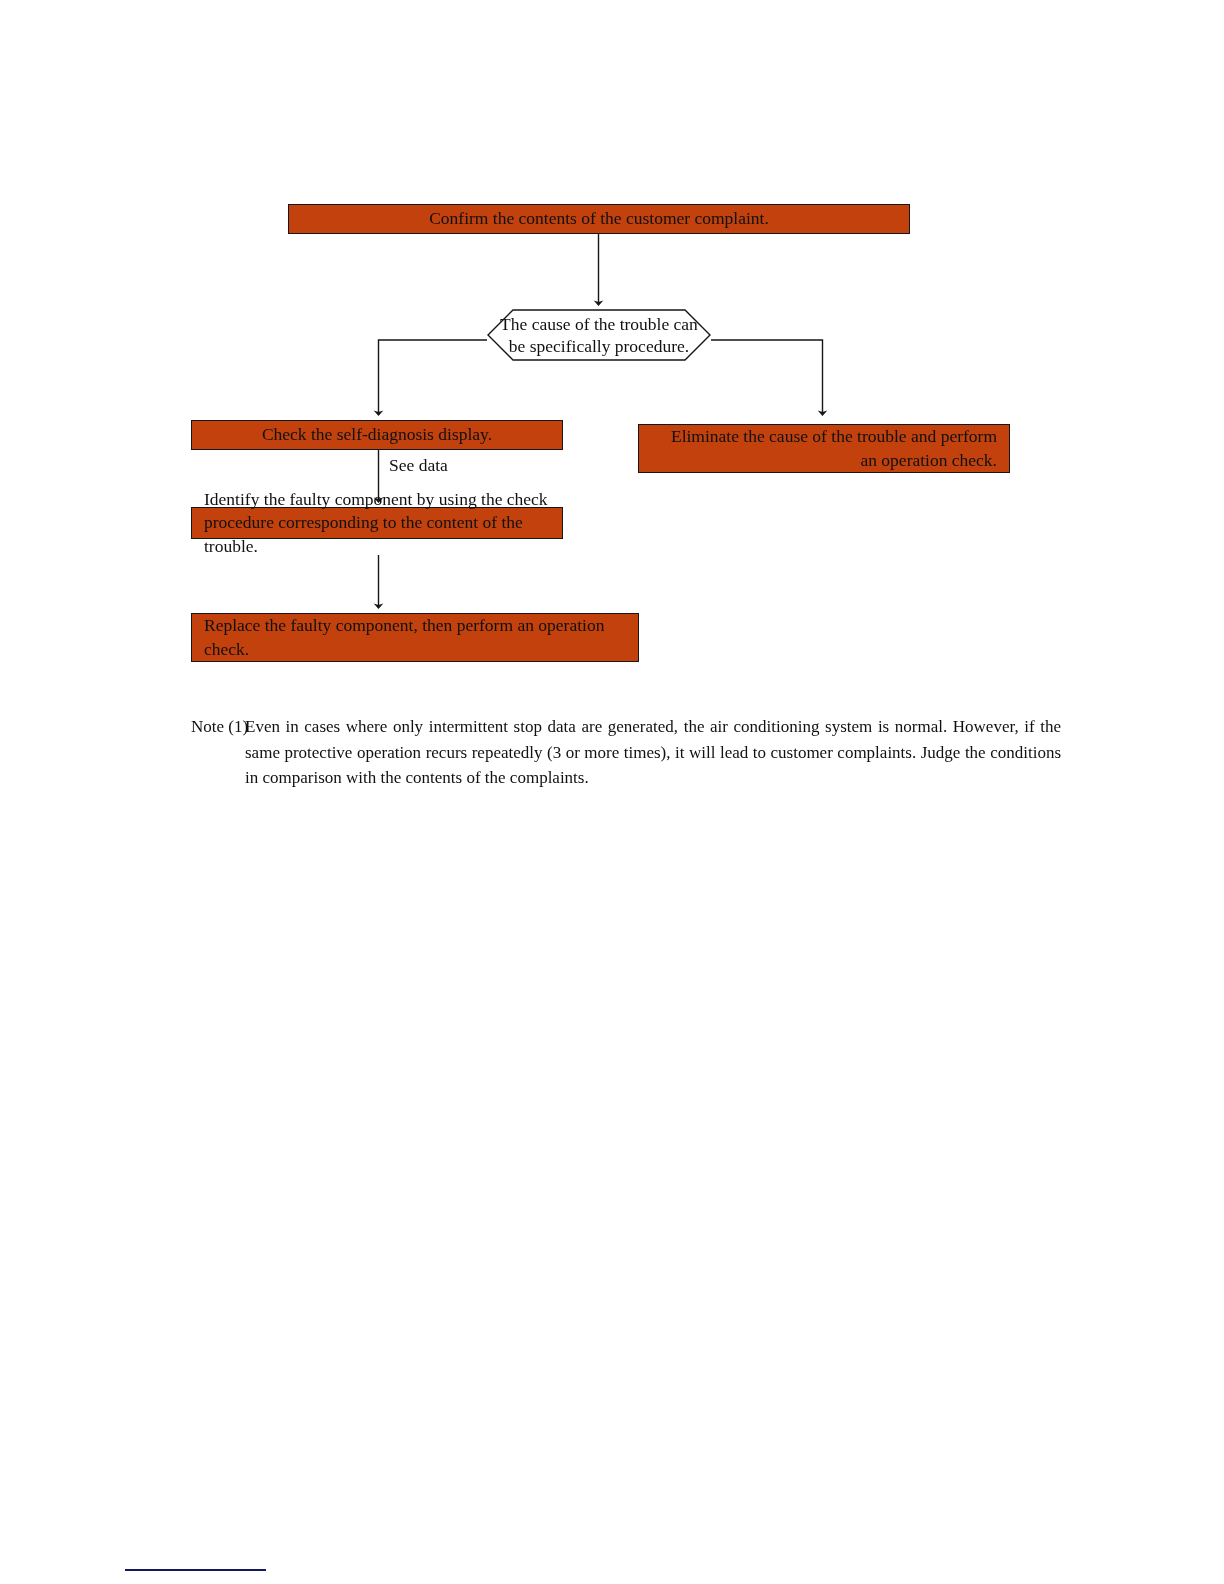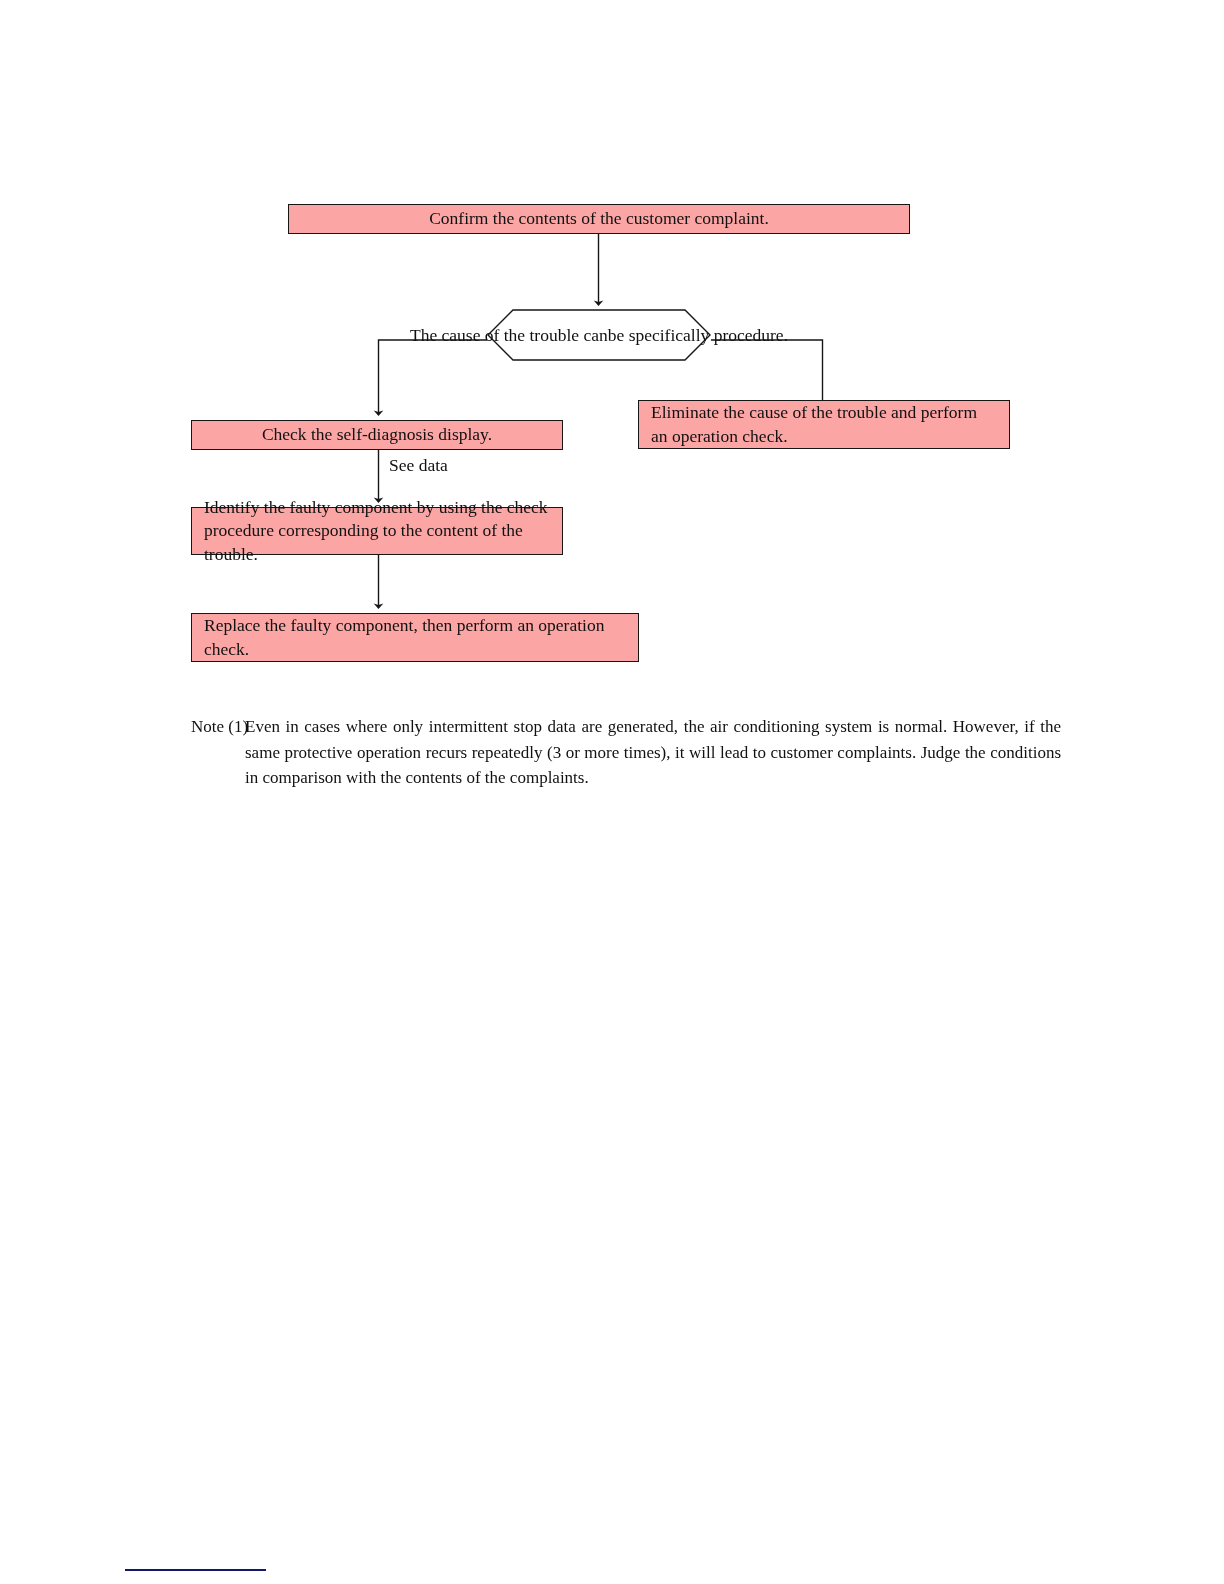--- a/index.html
+++ b/index.html
@@ -32,21 +32,21 @@
     width: 1224px;
     height: 1584px;
     pointer-events: none;
   }
 
   
   .node-box {
     position: absolute;
     box-sizing: border-box;
     border: 1.3px solid #161616;
-    background: #fca5a5;
+    background: #c2410c;
     font-size: 17.5px;
     line-height: 1.32;
     color: #111111;
   }
   .node-box .node-text {
     display: block;
     padding: 0;
   }
 
   .box-centered {
@@ -65,24 +65,24 @@
   }
 
   
   #box-confirm {
     left: 288px; top: 204px; width: 622px; height: 30px;
   }
   #box-check-display {
     left: 191px; top: 420px; width: 372px; height: 30px;
   }
   #box-eliminate {
-    left: 638px; top: 400px; width: 372px; height: 49px;
+    left: 638px; top: 424px; width: 372px; height: 49px; text-align: right;
   }
   #box-identify {
-    left: 191px; top: 507px; width: 372px; height: 48px;
+    left: 191px; top: 507px; width: 372px; height: 32px;
   }
   #box-replace {
     left: 191px; top: 613px; width: 448px; height: 49px; align-items: center;
   }
 
   
   #decision-wrap {
     position: absolute;
     left: 487px;
     top: 309px;
@@ -93,21 +93,21 @@
     position: absolute;
     left: 0; top: 0;
   }
   #decision-label {
     position: absolute;
     left: 0;
     top: 0;
     width: 224px;
     height: 52px;
     display: flex;
-    flex-direction: row;
+    flex-direction: column;
     align-items: center;
     justify-content: center;
     font-size: 17.5px;
     line-height: 1.28;
     text-align: center;
     color: #111111;
   }
   #decision-label span {
     display: block;
     white-space: nowrap;

